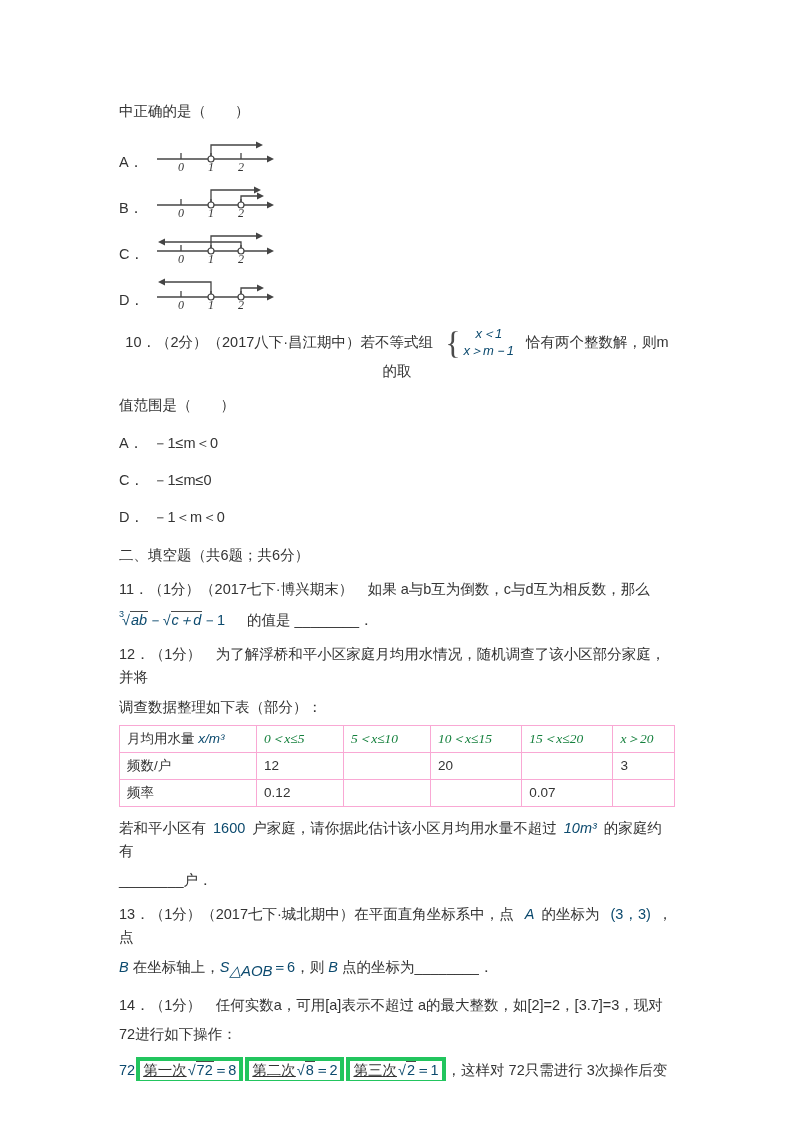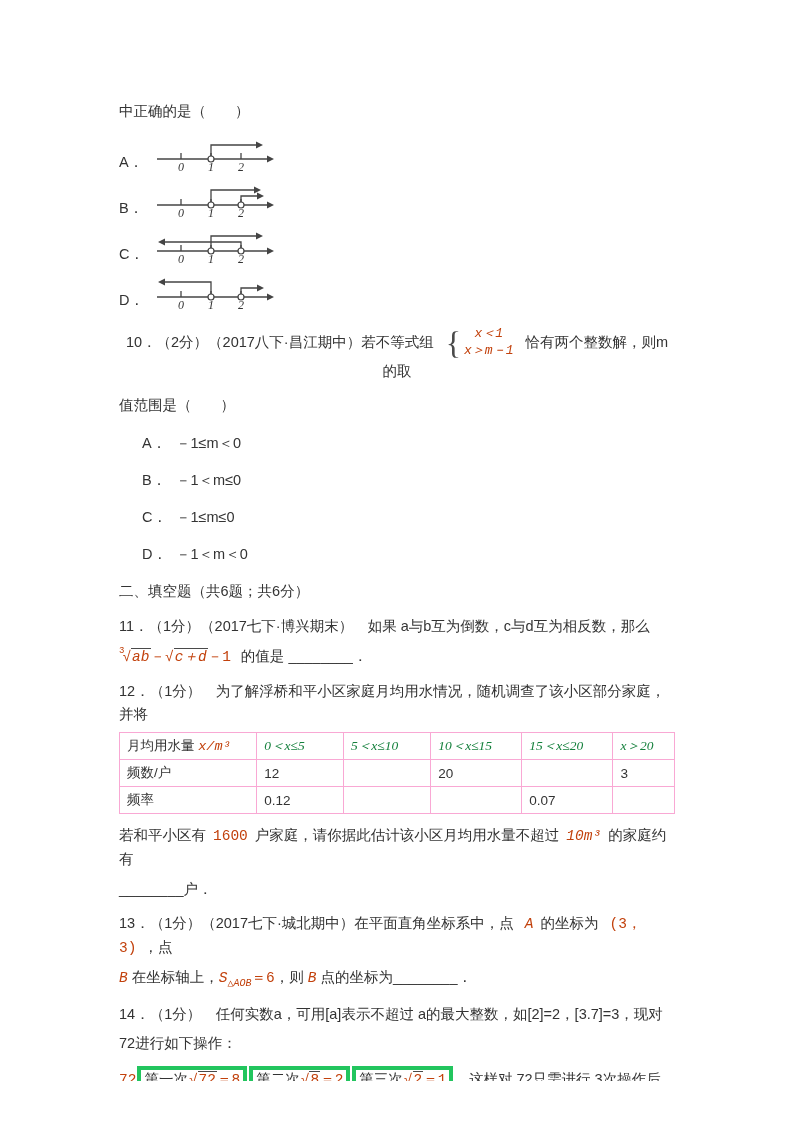--- a/index.html
+++ b/index.html
@@ -16,28 +16,28 @@
   
   .nl-row { display:flex; align-items:flex-end; margin:0 0 6px 0; }
   .opt-label { display:inline-block; width:34px; flex:0 0 34px; padding-bottom:2px; }
   .nl-svg { display:block; }
   .nl-svg .axis, .nl-svg .tick, .nl-svg .ray { stroke:#444444; stroke-width:1.3; fill:none; }
   .nl-svg .ah { fill:#444444; stroke:none; }
   .nl-svg .oc { fill:#ffffff; stroke:#444444; stroke-width:1.2; }
   .nl-svg .tl { font-size:12px; fill:#333333; font-family:"Liberation Serif", serif; font-style:italic; }
 
   
-  .math { font-family:Liberation Mono, monospace; font-style:italic; color:#c2410c; }
+  .math { font-family:Liberation Sans, sans-serif; font-style:italic; color:#0c4a6e; }
   .mupright { font-style:normal; }
   .gap6 { margin:0 7px; }
-  .gapl { margin-left:6px; }
+  .gapl { margin-left:18px; }
   .ovl { border-top:1px solid #4a4a4a; padding:0 1px; }
   .ridx { font-size:9px; vertical-align:8px; margin-right:-2px; font-style:normal; }
   .radsign { font-style:normal; }
-  sub { font-size:10px; }
+  sub { font-size:15px; }
 
   
   .sys { display:inline-flex; align-items:center; vertical-align:middle; margin:0 8px; }
   .brace { font-size:32px; font-weight:300; color:#4a4a4a; font-family:"Liberation Serif", serif; line-height:1; }
   .sys-col { display:inline-flex; flex-direction:column; margin-left:3px; }
   .sys-col .math { font-size:13px; line-height:1.3; }
 
   
   .q-opt { margin:0 0 13px 0; line-height:1.5; }
   .q-opt .opt-label { width:34px; }
@@ -148,44 +148,42 @@
       <span class="brace">{</span>
       <span class="sys-col">
         <span class="math">x＜1</span>
         <span class="math">x＞m－1</span>
       </span>
     </span>
     <span>恰有两个整数解，则m 的取</span>
   </p>
   <p class="line">值范围是（　　）</p>
 
-  <div style="margin-top:16px;margin-left:23px;">
+  <div style="margin-top:16px;">
     <p class="q-opt">
       <span class="opt-label">A．</span><span>－1≤m＜0</span>
-    </p>
-    <p class="q-opt">
-      <span class="opt-label">B．</span><span>－1＜m≤0</span>
     </p>
     <p class="q-opt">
       <span class="opt-label">C．</span><span>－1≤m≤0</span>
     </p>
     <p class="q-opt">
       <span class="opt-label">D．</span><span>－1＜m＜0</span>
     </p>
   </div>
 
   <p class="line">二、填空题（共6题；共6分）</p>
 
   <p class="line tight">11．（1分）（2017七下·博兴期末）　如果 a与b互为倒数，c与d互为相反数，那么</p>
   <p class="line">
     <span class="math"><sup class="ridx">3</sup><span class="radsign">√</span><span class="ovl">ab</span><span class="mupright">－</span><span class="radsign">√</span><span class="ovl">c＋d</span><span class="mupright">－1</span></span>
     <span class="gapl">的值是 ________．</span>
   </p>
 
   <p class="line tight">12．（1分）　为了解浮桥和平小区家庭月均用水情况，随机调查了该小区部分家庭，并将</p>
+  <p class="line tight">调查数据整理如下表（部分）：</p>
 
   <table class="data-table">
     <colgroup>
       <col style="width:138px">
         <col style="width:88px">
         <col style="width:88px">
         <col style="width:92px">
         <col style="width:92px">
         <col style="width:62px">
     </colgroup>

